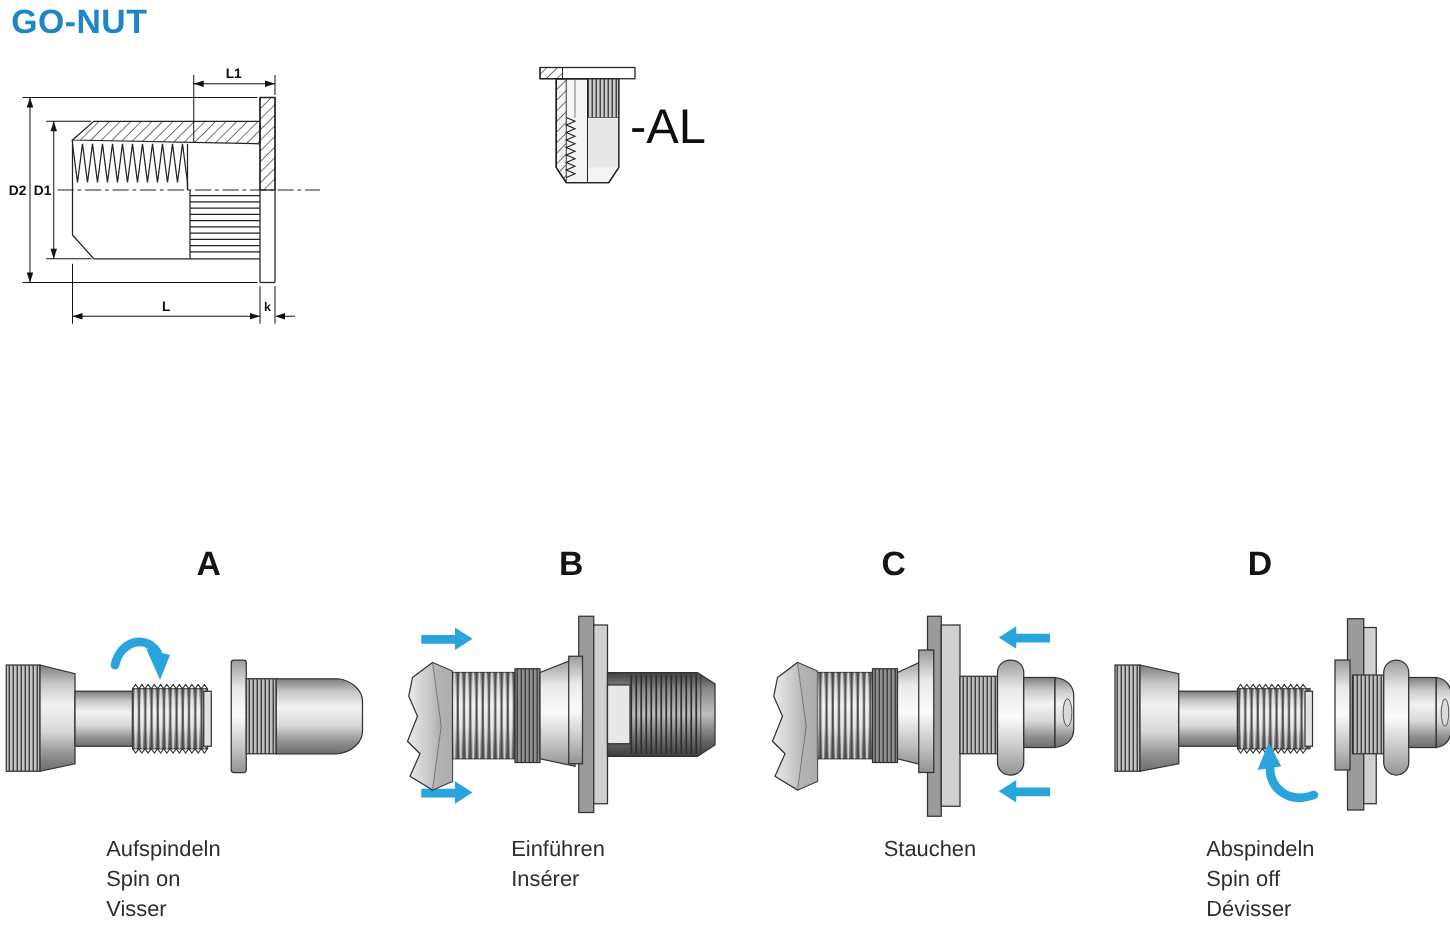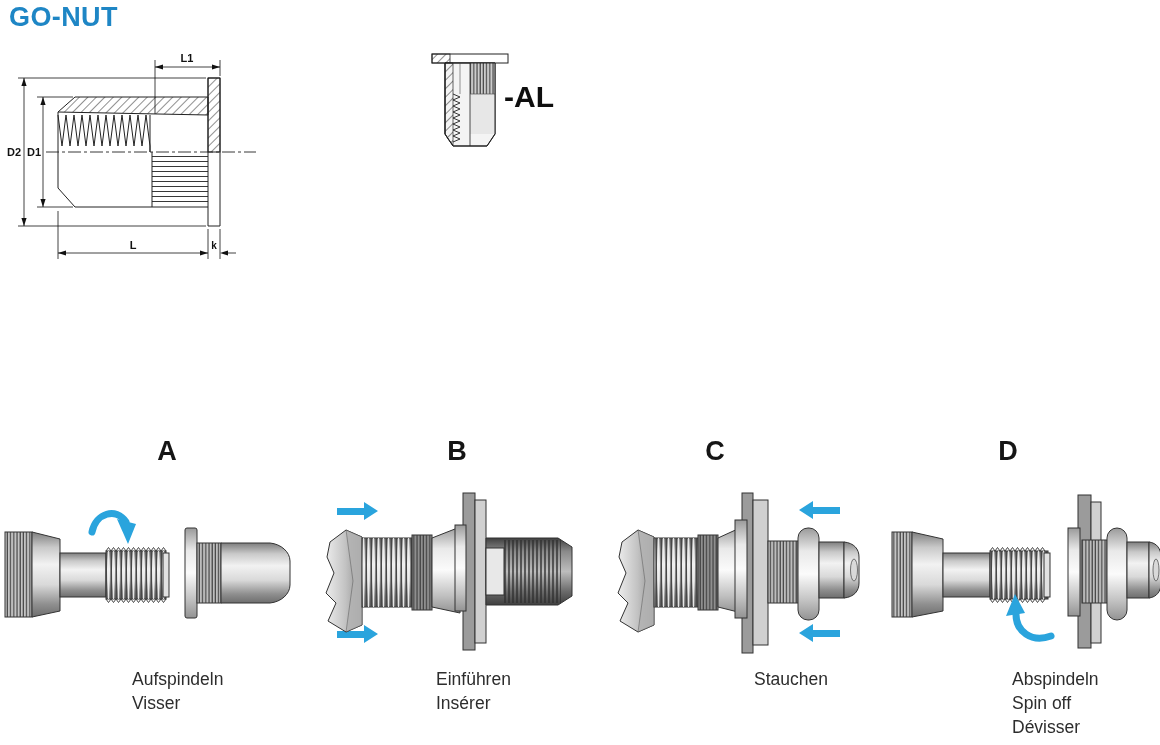--- a/index.html
+++ b/index.html
@@ -1,24 +1,24 @@
 <!DOCTYPE html>
 <html><head>
 <meta charset="utf-8">
 <style>
   html,body{margin:0;padding:0;background:#fff;}
   .page{position:relative;width:1160px;height:745px;background:#ffffff;overflow:hidden;
         font-family:"Liberation Sans","DejaVu Sans",sans-serif;}
   .abs{position:absolute;}
   .title{position:absolute;left:9px;top:2px;margin:0;font-size:27px;font-weight:700;
          color:#1e86c5;letter-spacing:.4px;}
-  .al-label{position:absolute;left:504px;top:80px;font-size:30px;font-weight:700;color:#0e0e0e;}
+  .al-label{position:absolute;left:504px;top:80px;font-size:39px;font-weight:400;color:#0e0e0e;}
   .letter{position:absolute;top:436px;width:50px;text-align:center;font-size:27px;
           font-weight:700;color:#151515;}
-  .caption{position:absolute;top:667px;width:220px;font-size:17.5px;line-height:24px;color:#2d2d2d;margin-left:47px;}
+  .caption{position:absolute;top:667px;width:220px;font-size:17.5px;line-height:24px;color:#2d2d2d;}
   svg text.dim{font-family:"Liberation Sans","DejaVu Sans",sans-serif;font-size:11px;font-weight:700;fill:#111;}
   svg text.dimk{font-family:"Liberation Sans","DejaVu Sans",sans-serif;font-size:10px;font-weight:700;fill:#111;}
 </style>
 </head>
 <body>
 
 <svg width="0" height="0" style="position:absolute" aria-hidden="true">
   <defs>
     <pattern id="hatch" width="6" height="6" patternUnits="userSpaceOnUse" patternTransform="rotate(45)">
       <line x1="0" y1="0" x2="0" y2="6" stroke="#222" stroke-width="1"></line>
@@ -250,23 +250,24 @@
     </g>
   </svg>
 
   <div class="letter" style="left:142px">A</div>
   <div class="letter" style="left:432px">B</div>
   <div class="letter" style="left:690px">C</div>
   <div class="letter" style="left:983px">D</div>
 
   <div class="caption" style="left:85px">
     <div>Aufspindeln</div>
+    <div>Spin on</div>
     <div>Visser</div>
   </div>
-  <div class="caption" style="left:389px">
+  <div class="caption" style="left:409px">
     <div>Einführen</div>
     <div>Insérer</div>
   </div>
   <div class="caption" style="left:707px">
     <div>Stauchen</div>
   </div>
   <div class="caption" style="left:965px">
     <div>Abspindeln</div>
     <div>Spin off</div>
     <div>Dévisser</div>

